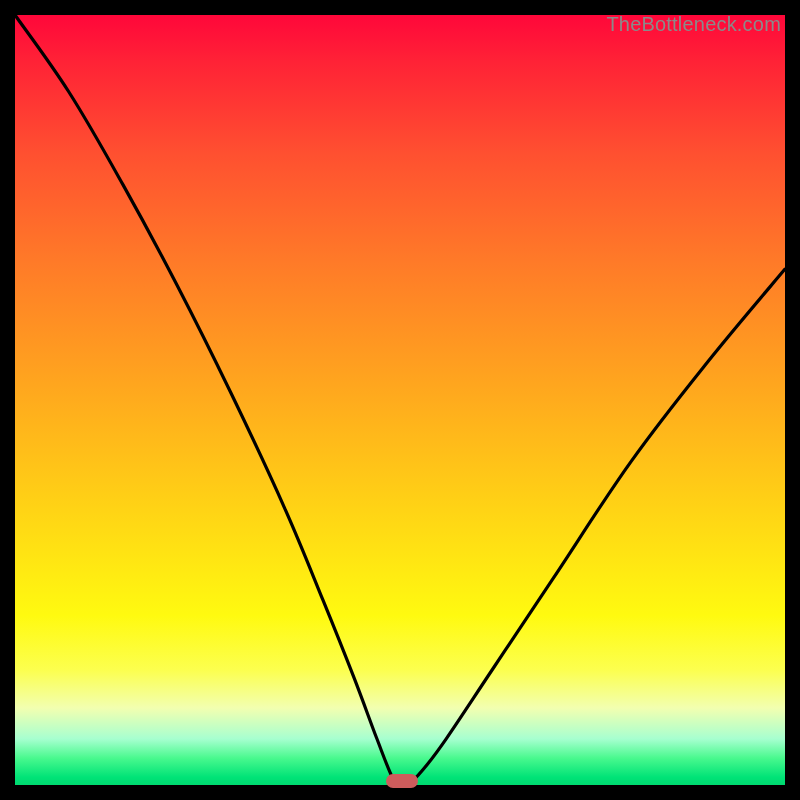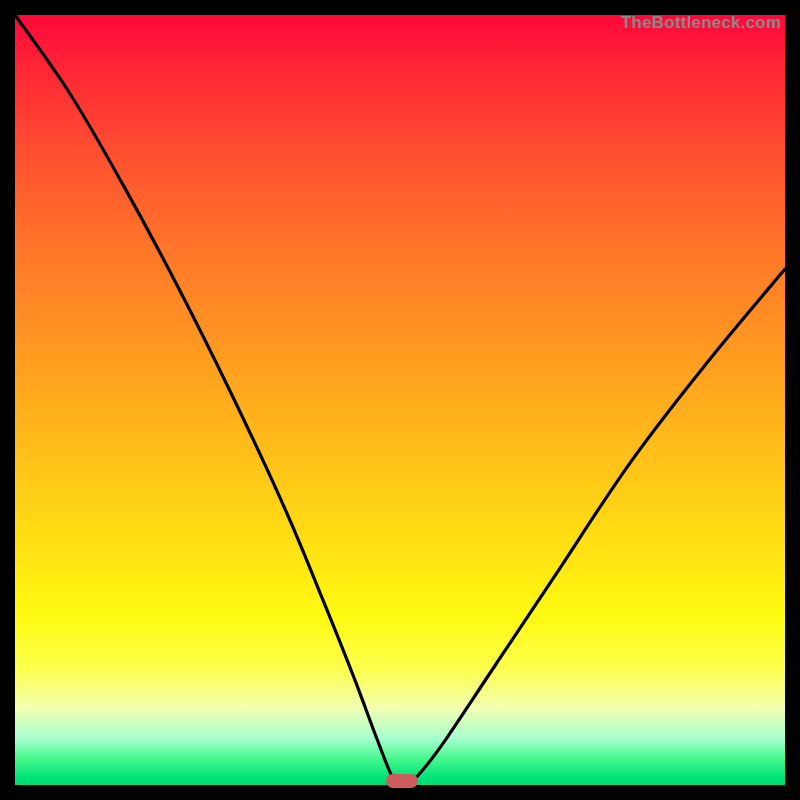--- a/index.html
+++ b/index.html
@@ -45,22 +45,22 @@
     top: 0;
     width: 770px;
     height: 770px;
     overflow: visible;
   }
   .watermark {
     position: absolute;
     top: -2px;
     right: 4px;
     color: #8a8a8a;
-    font-size: 17px;
-    font-weight: 700;
+    font-size: 20px;
+    font-weight: 400;
     letter-spacing: 0.2px;
     user-select: none;
   }
   .marker {
     position: absolute;
     width: 32px;
     height: 14px;
     border-radius: 8px;
     background: #cd5c5c;
     transform: translate(-50%, -50%);

